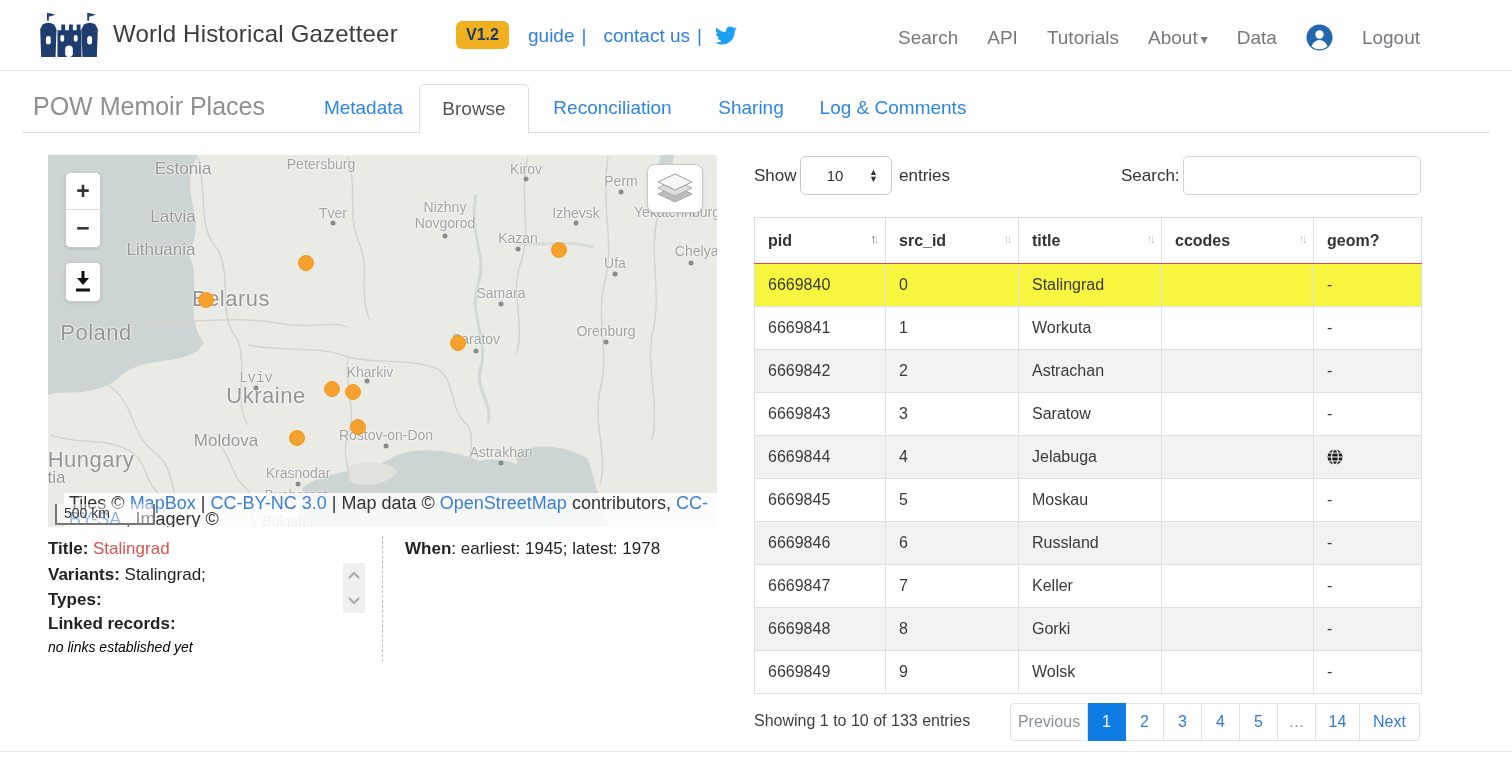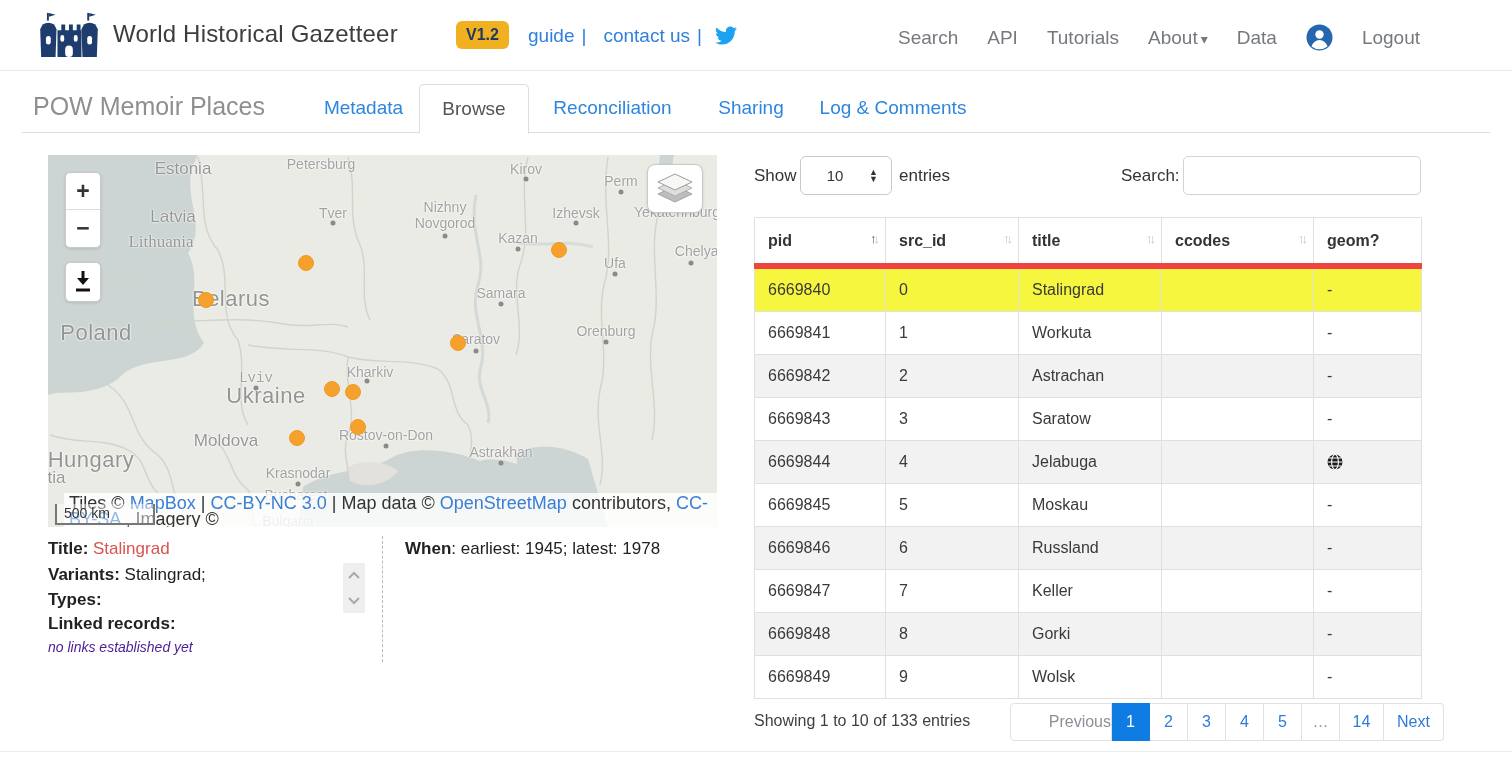--- a/index.html
+++ b/index.html
@@ -53,57 +53,57 @@
   #dlctl{left:17px;top:107px;width:34px;height:38px;cursor:pointer;}
   #layersctl{left:599px;top:9px;width:54px;height:47px;border-radius:8px;cursor:pointer;}
   #dlctl svg,#layersctl svg{display:block;margin:auto;}
   #dlctl svg{margin-top:7px;} #layersctl svg{margin-top:7px;}
 
   
   #detail{position:absolute;left:48px;top:536px;width:670px;height:130px;font-size:17px;color:#222;}
   .dline{position:absolute;left:0;white-space:nowrap;}
   .dlabel{font-weight:bold;color:#222;}
   #d-title-val{color:#d9534f;}
-  #d-note{font-style:italic;font-size:14px;color:#4c1d95;}
+  #d-note{font-style:italic;font-size:14px;color:#000000;}
   #scrollbox{position:absolute;left:295px;top:27px;width:22px;height:50px;background:#efefef;
              display:flex;flex-direction:column;align-items:center;justify-content:space-around;cursor:pointer;}
   #d-divider{position:absolute;left:334px;top:0;height:126px;border-left:1px dashed #bbb;}
   #d-when{position:absolute;left:357px;top:3px;}
 
   
   #tp-show{position:absolute;left:754px;top:166px;font-size:17px;color:#333;}
   #entries-select{position:absolute;left:800px;top:156px;width:92px;height:39px;border:1px solid #c9c9c9;
                   border-radius:6px;display:flex;align-items:center;cursor:pointer;background:#fff;box-sizing:border-box;}
   #entries-select .val{flex:1;text-align:center;font-size:15px;color:#333;}
   #entries-select .arrows{width:16px;margin-right:6px;display:flex;flex-direction:column;line-height:7px;font-size:9px;color:#333;}
   #tp-entries{position:absolute;left:899px;top:166px;font-size:17px;color:#333;}
   #tp-searchlbl{position:absolute;left:1121px;top:166px;font-size:17px;color:#333;}
   #tp-search{position:absolute;left:1183px;top:156px;width:238px;height:39px;border:1px solid #cfd4d9;
              border-radius:5px;box-sizing:border-box;font-size:16px;padding:0 10px;outline:none;}
 
   #dtable{position:absolute;left:754px;top:217px;width:667px;border-collapse:collapse;table-layout:fixed;
           font-size:16px;color:#3a3a3a;}
   #dtable th,#dtable td{border:1px solid #e0e0e0;padding:0 13px;text-align:left;overflow:hidden;white-space:nowrap;}
-  #dtable th{height:45px;font-weight:bold;color:#333;border-bottom:6px solid #ef4444;position:relative;cursor:pointer;}
+  #dtable th{height:45px;font-weight:bold;color:#333;border-bottom:1px solid #ef4444;position:relative;cursor:pointer;}
   #dtable td{height:42px;}
   #dtable tbody tr:nth-child(odd){background:#f2f2f2;}
   #dtable tbody tr.highlight{background:#f6f63f !important;}
   .sort{position:absolute;right:8px;top:13px;font-size:13px;letter-spacing:-3px;color:#c3c3c3;}
   .sort .on{color:#4a4a4a;}
   .globe{display:inline-block;vertical-align:-3px;}
 
   #tp-summary{position:absolute;left:754px;top:712px;font-size:16px;color:#3f3f3f;}
   #pager{position:absolute;left:1010px;top:703px;display:flex;height:38px;font-size:16px;}
   .pg{border:1px solid #dee2e6;border-left:none;background:#fff;color:#2f7bd9;line-height:36px;
       text-align:center;cursor:pointer;box-sizing:border-box;}
   .pg:first-child{border-left:1px solid #dee2e6;border-radius:4px 0 0 4px;}
   .pg:last-child{border-radius:0 4px 4px 0;}
   .pg.disabled{color:#8b9197;cursor:default;}
   .pg.active{background:#0f7ce4;border-color:#0f7ce4;color:#fff;}
-  .pg.wprev{width:102px;text-align:right;} .pg.wnum{width:38px;} .pg.w14{width:44px;} .pg.wnext{width:60px;}
+  .pg.wprev{width:78px;} .pg.wnum{width:38px;} .pg.w14{width:44px;} .pg.wnext{width:60px;}
 
   #bottom-line{position:absolute;left:0;top:751px;width:1512px;border-top:1px solid #ececec;}
 </style>
 </head>
 <body>
 
 <div id="header">
   <svg id="logo" viewBox="0 0 66 50">
     <g fill="#1e3c6e">
       <rect x="10" y="2" width="2" height="8"></rect>
@@ -194,21 +194,21 @@
       <span class="map-label md" style="left: 135px; top: 14px;">Estonia</span>
       <span class="map-label md" style="left: 125px; top: 62px;">Latvia</span>
       <span class="map-label sm" style="left: 285px; top: 58px;">Tver</span>
       <span class="city-dot" style="left: 285px; top: 68px;"></span>
       <span class="map-label sm" style="left: 397px; top: 52px;">Nizhny</span>
       <span class="map-label sm" style="left: 397px; top: 68px;">Novgorod</span>
       <span class="city-dot" style="left: 397px; top: 81px;"></span>
       <span class="map-label sm" style="left: 528px; top: 58px;">Izhevsk</span>
       <span class="city-dot" style="left: 528px; top: 68px;"></span>
       <span class="map-label sm" style="left: 629px; top: 57px;">Yekaterinburg</span>
-      <span class="map-label md" style="left: 113px; top: 87px; font-family: Liberation Serif, serif;">Lithuania</span>
+      <span class="map-label md" style="left: 113px; top: 95px;">Lithuania</span>
       <span class="map-label sm" style="left: 470px; top: 83px;">Kazan</span>
       <span class="city-dot" style="left: 470px; top: 94px;"></span>
       <span class="map-label sm" style="left: 665px; top: 96px;">Chelyabinsk</span>
       <span class="city-dot" style="left: 643px; top: 108px;"></span>
       <span class="map-label sm" style="left: 567px; top: 108px;">Ufa</span>
       <span class="city-dot" style="left: 567px; top: 119px;"></span>
       <span class="map-label lg" style="left: 183px; top: 144px;">Belarus</span>
       <span class="map-label sm" style="left: 453px; top: 138px;">Samara</span>
       <span class="city-dot" style="left: 453px; top: 149px;"></span>
       <span class="map-label lg" style="left: 48px; top: 178px;">Poland</span>

